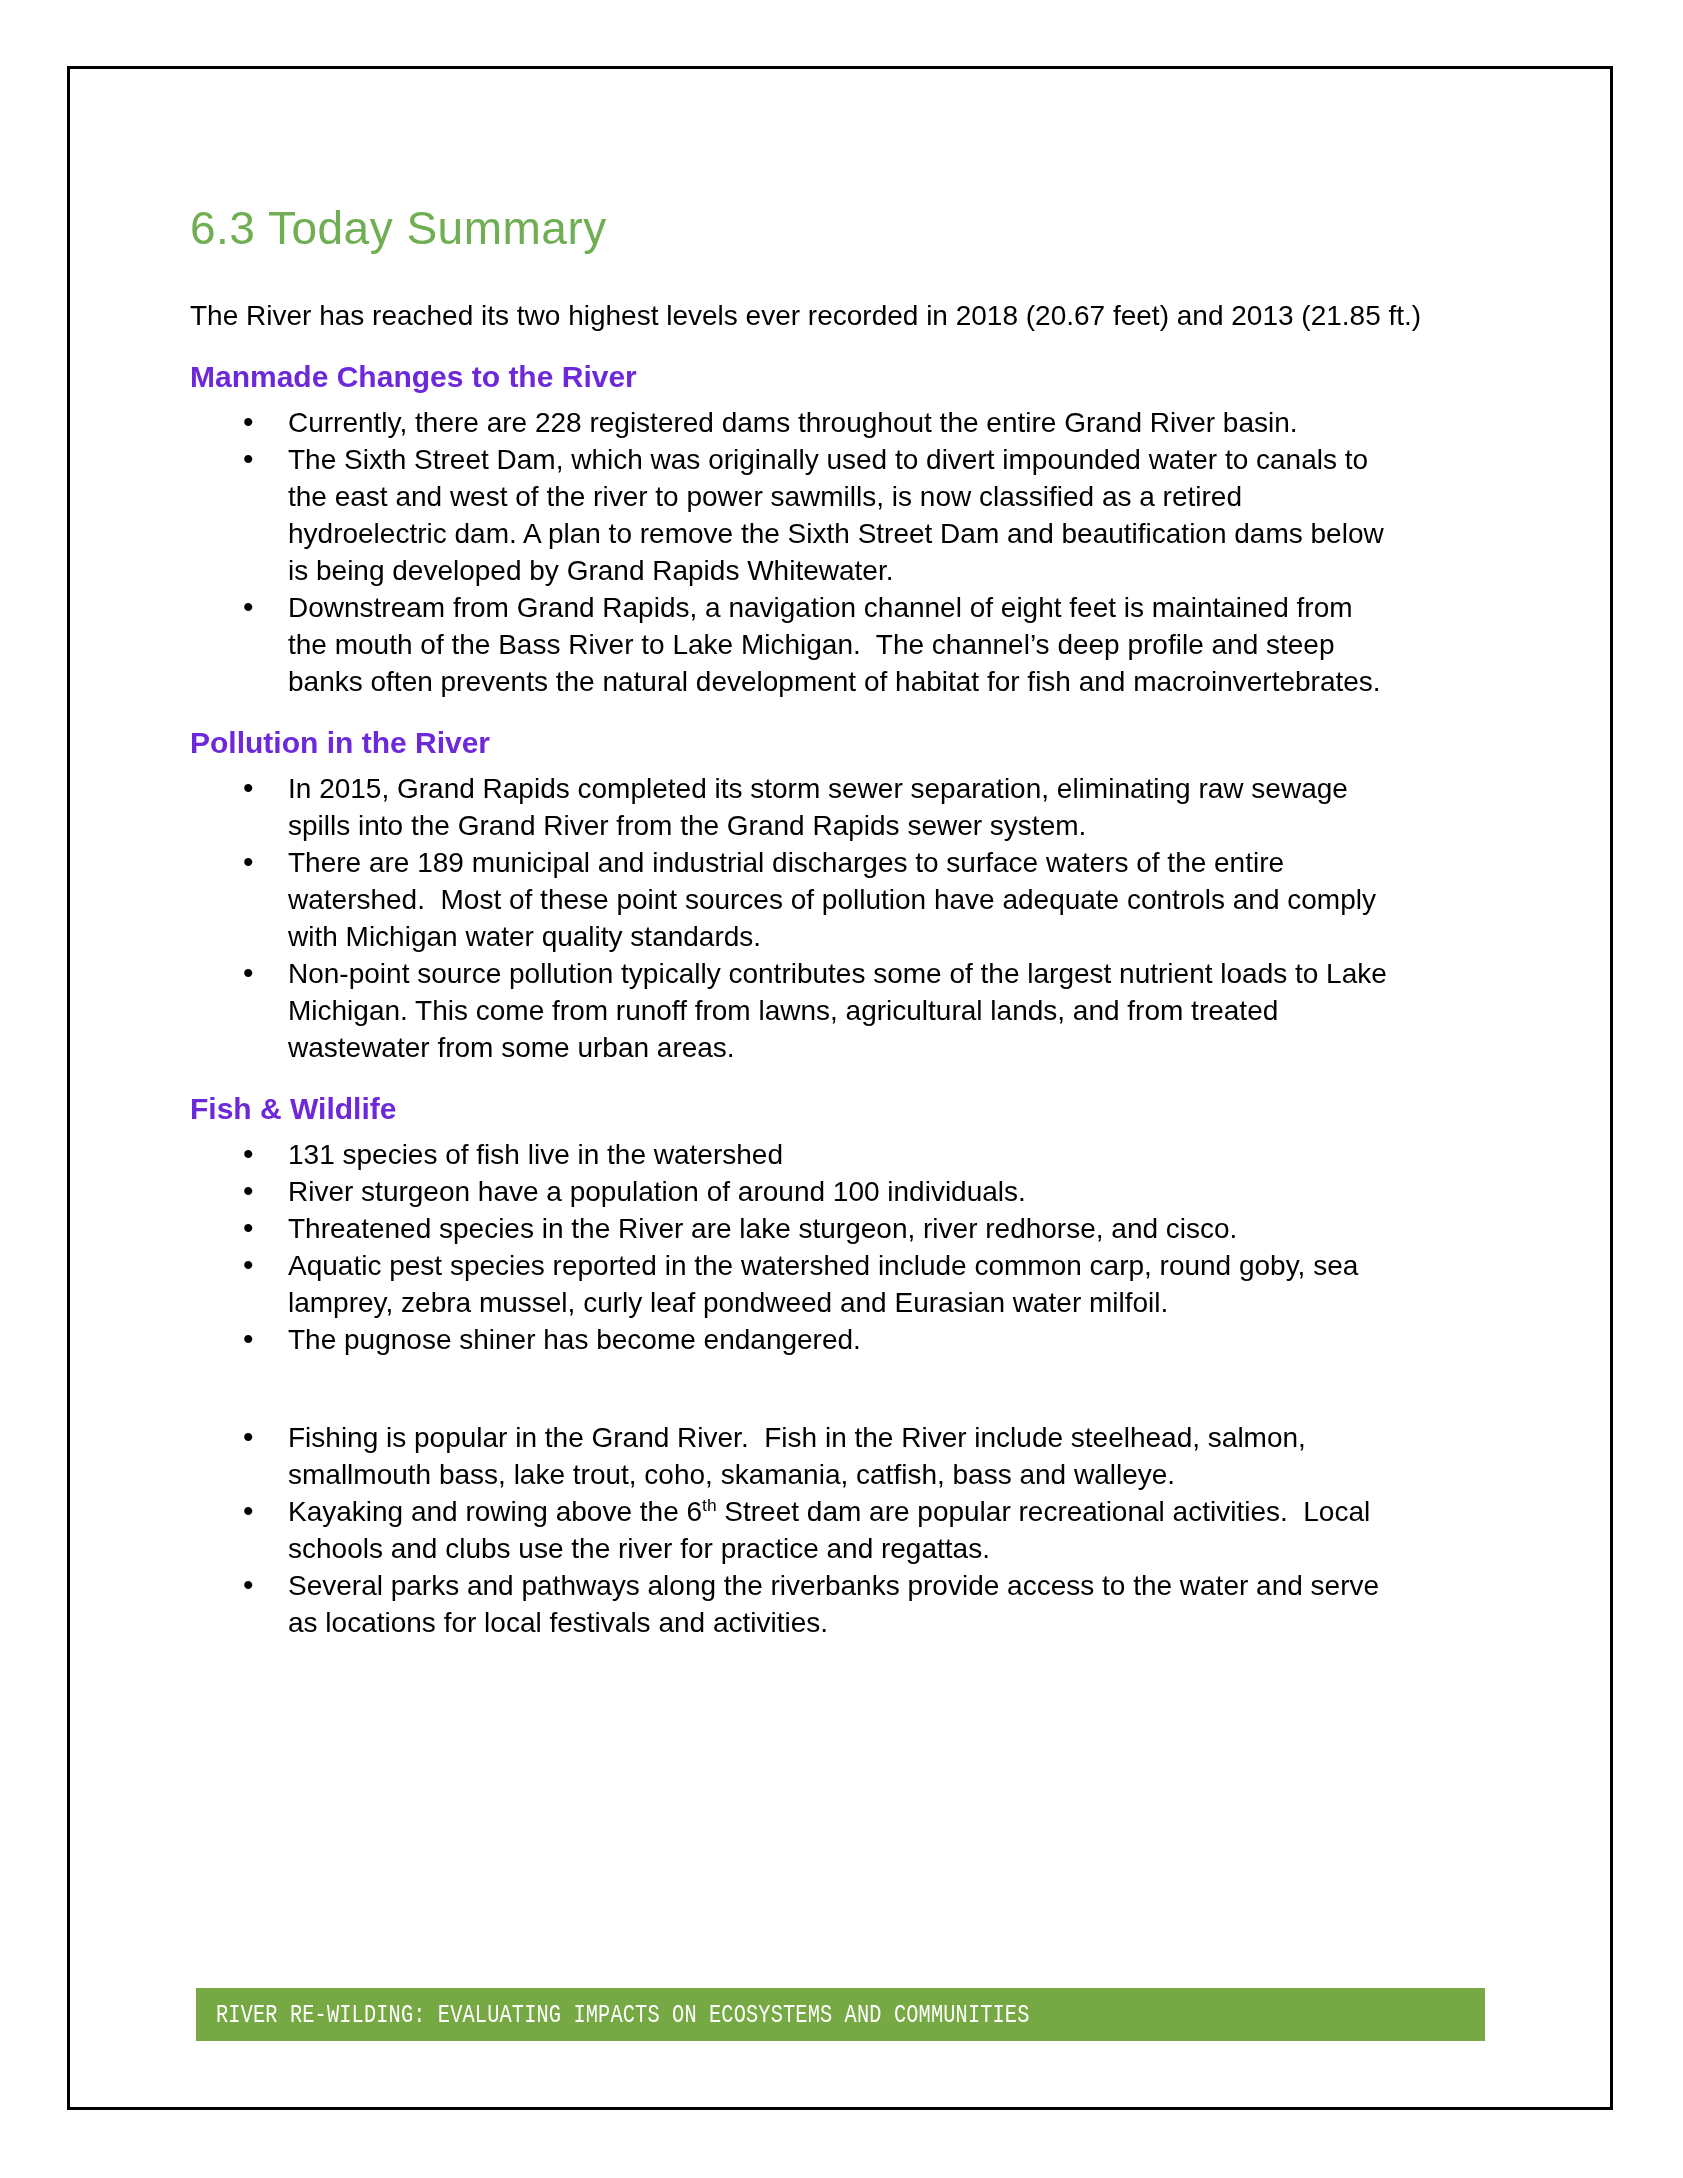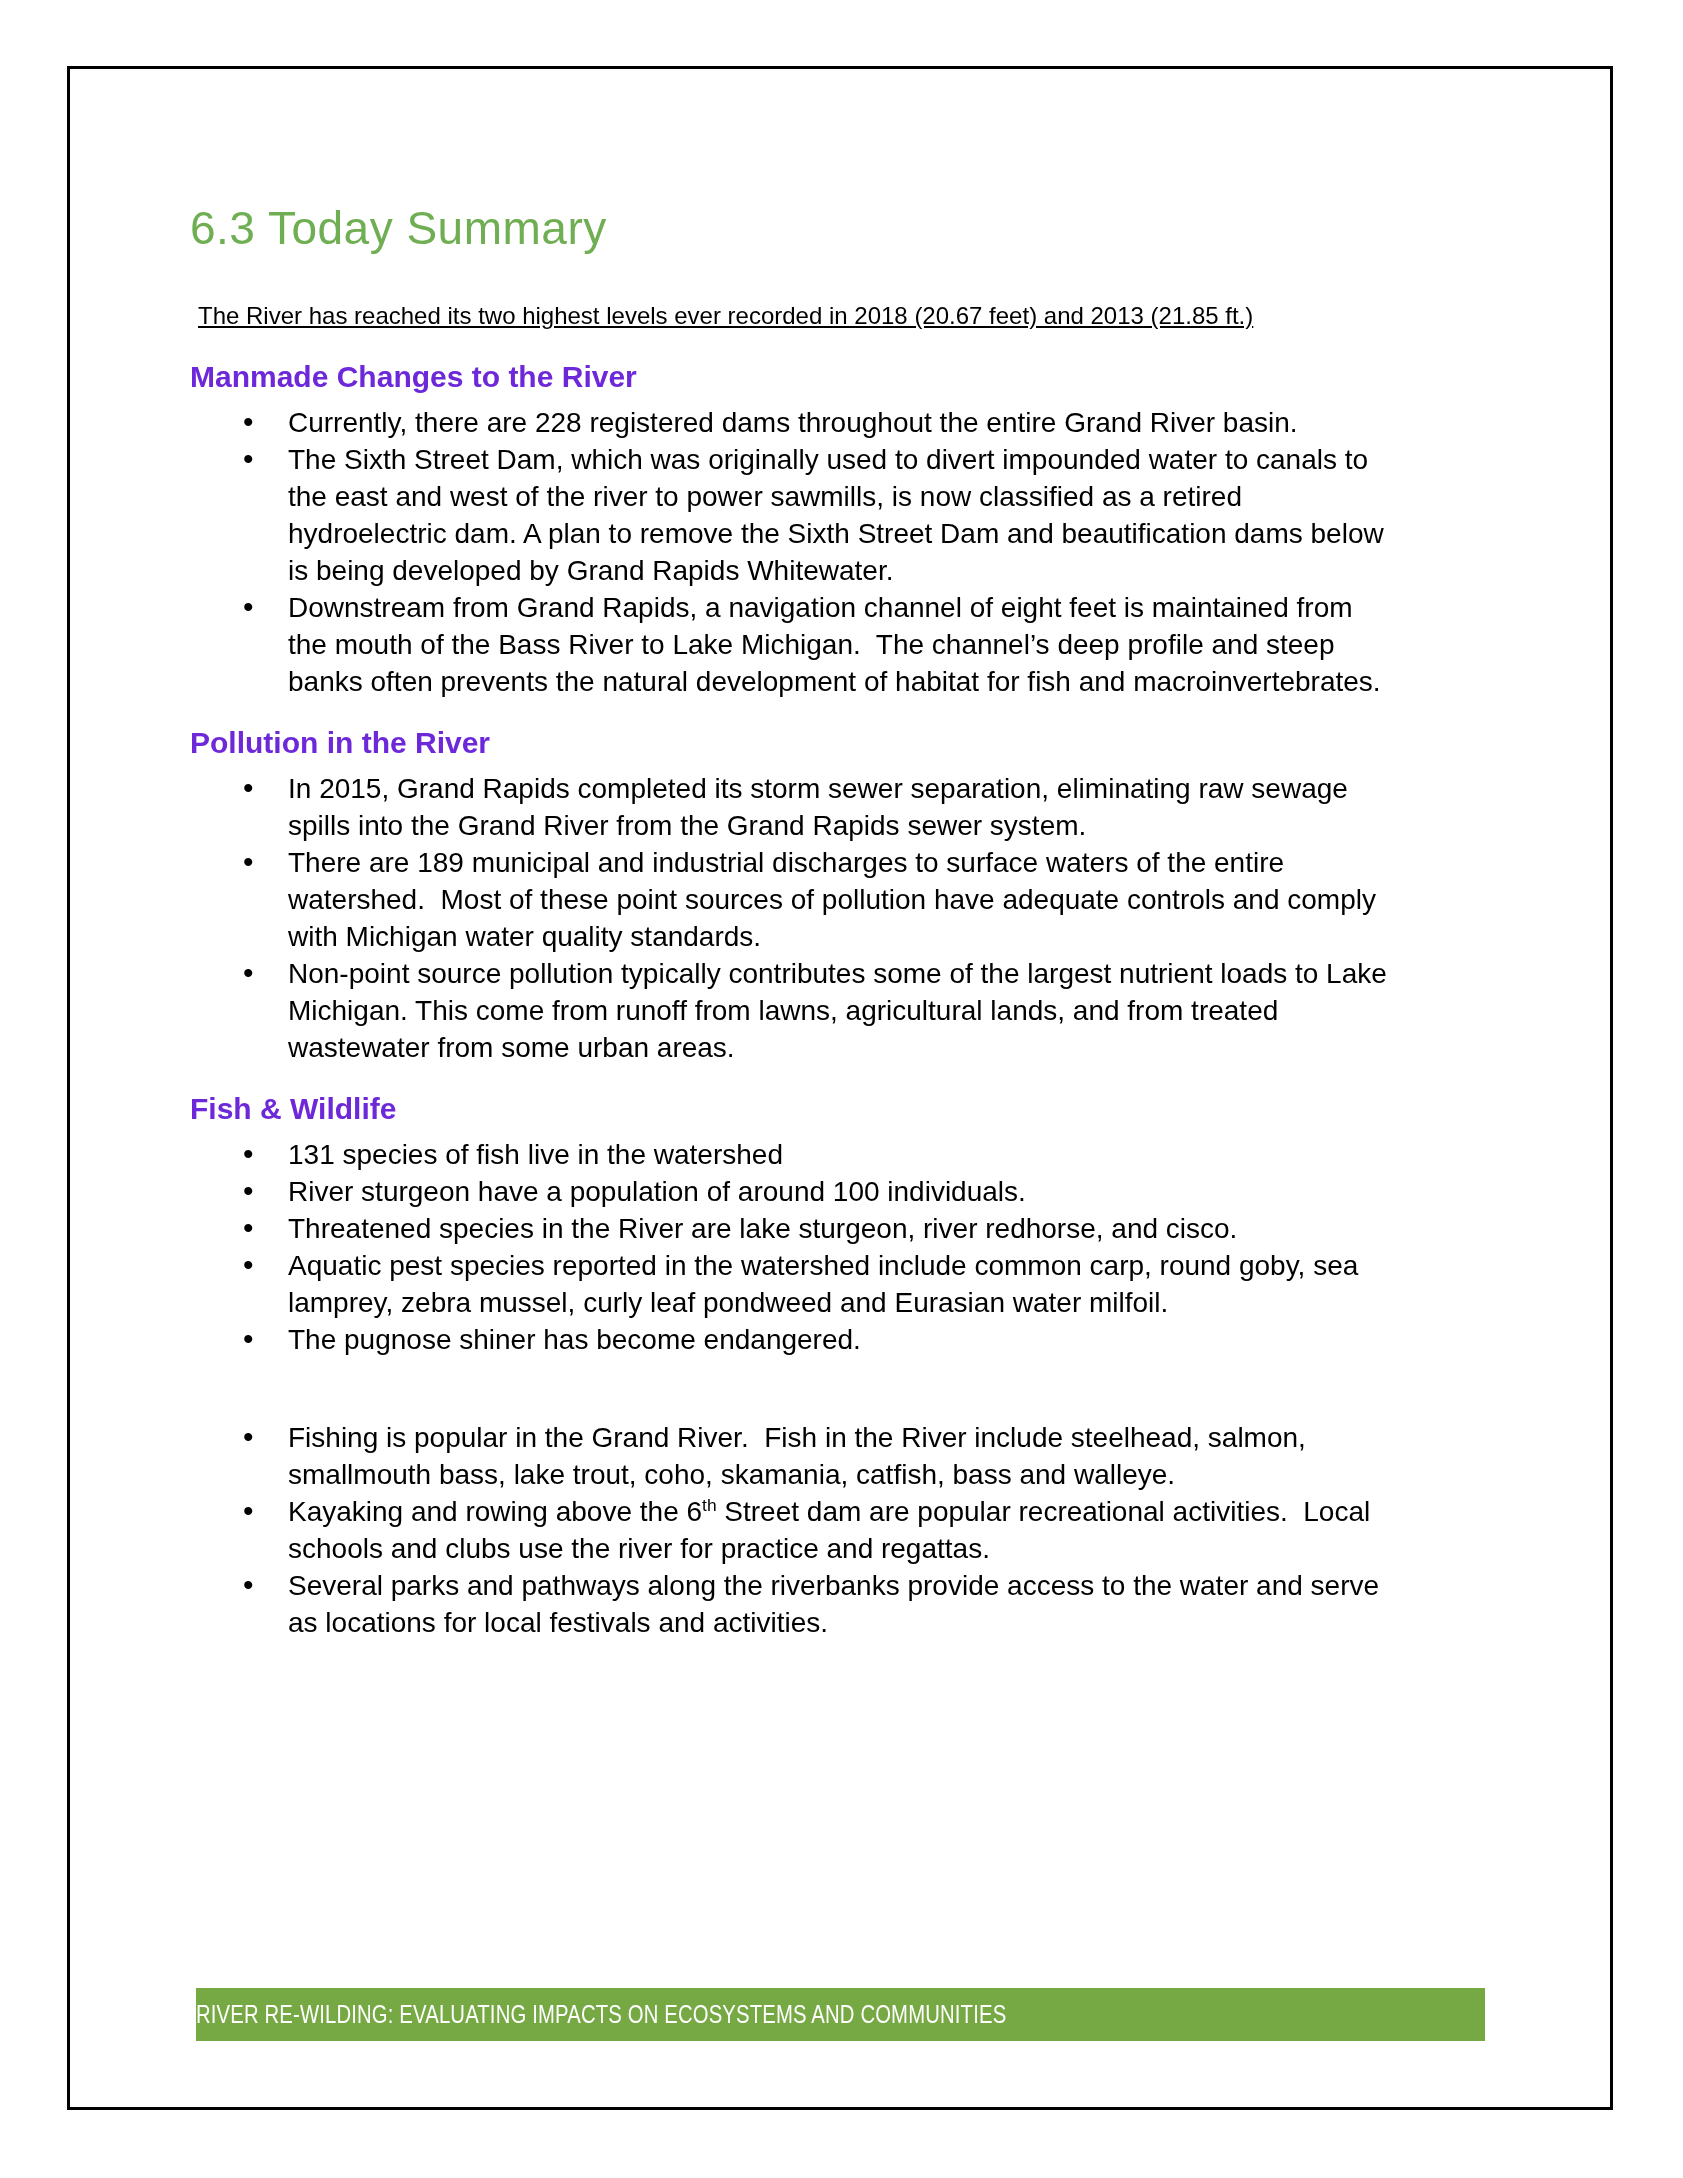--- a/index.html
+++ b/index.html
@@ -25,25 +25,24 @@
   }
   h1.doc-title {
     margin: 0;
     font-size: 46px;
     font-weight: 400;
     line-height: 50px;
     color: var(--heading-green, #6FAE52);
     letter-spacing: 0.5px;
   }
   p.intro {
-    margin: 44px 0 0 8px;
-    font-size: 24px;
+    margin: 44px 0 0 0;
+    font-size: 28px;
     line-height: 37px;
     white-space: pre-wrap;
-    text-decoration: underline;
   }
   section.doc-section { margin-top: 26px; }
   section.doc-section:nth-of-type(4) { margin-top: 61px; }
   h2.sec-heading {
     margin: 0 0 10px 0;
     font-size: 30px;
     line-height: 34px;
     font-weight: 700;
     color: #6d28d9;
   }
@@ -67,21 +66,22 @@
   }
   sup { font-size: 0.62em; line-height: 0; vertical-align: super; }
   .footer-bar {
     position: absolute;
     left: 126px; top: 1919px;
     width: 1289px; height: 53px;
     background: var(--footer-green, #76A944);
     display: flex;
     align-items: center;
     box-sizing: border-box;
-    padding-left: 0;
+    padding-left: 20px;
+    font-family: Liberation Mono, monospace;
   }
   .footer-bar .footer-text {
     color: #ffffff;
     font-size: 26px;
     letter-spacing: 0.2px;
     transform: scaleX(0.78);
     transform-origin: left center;
     white-space: nowrap;
   }
 </style>

